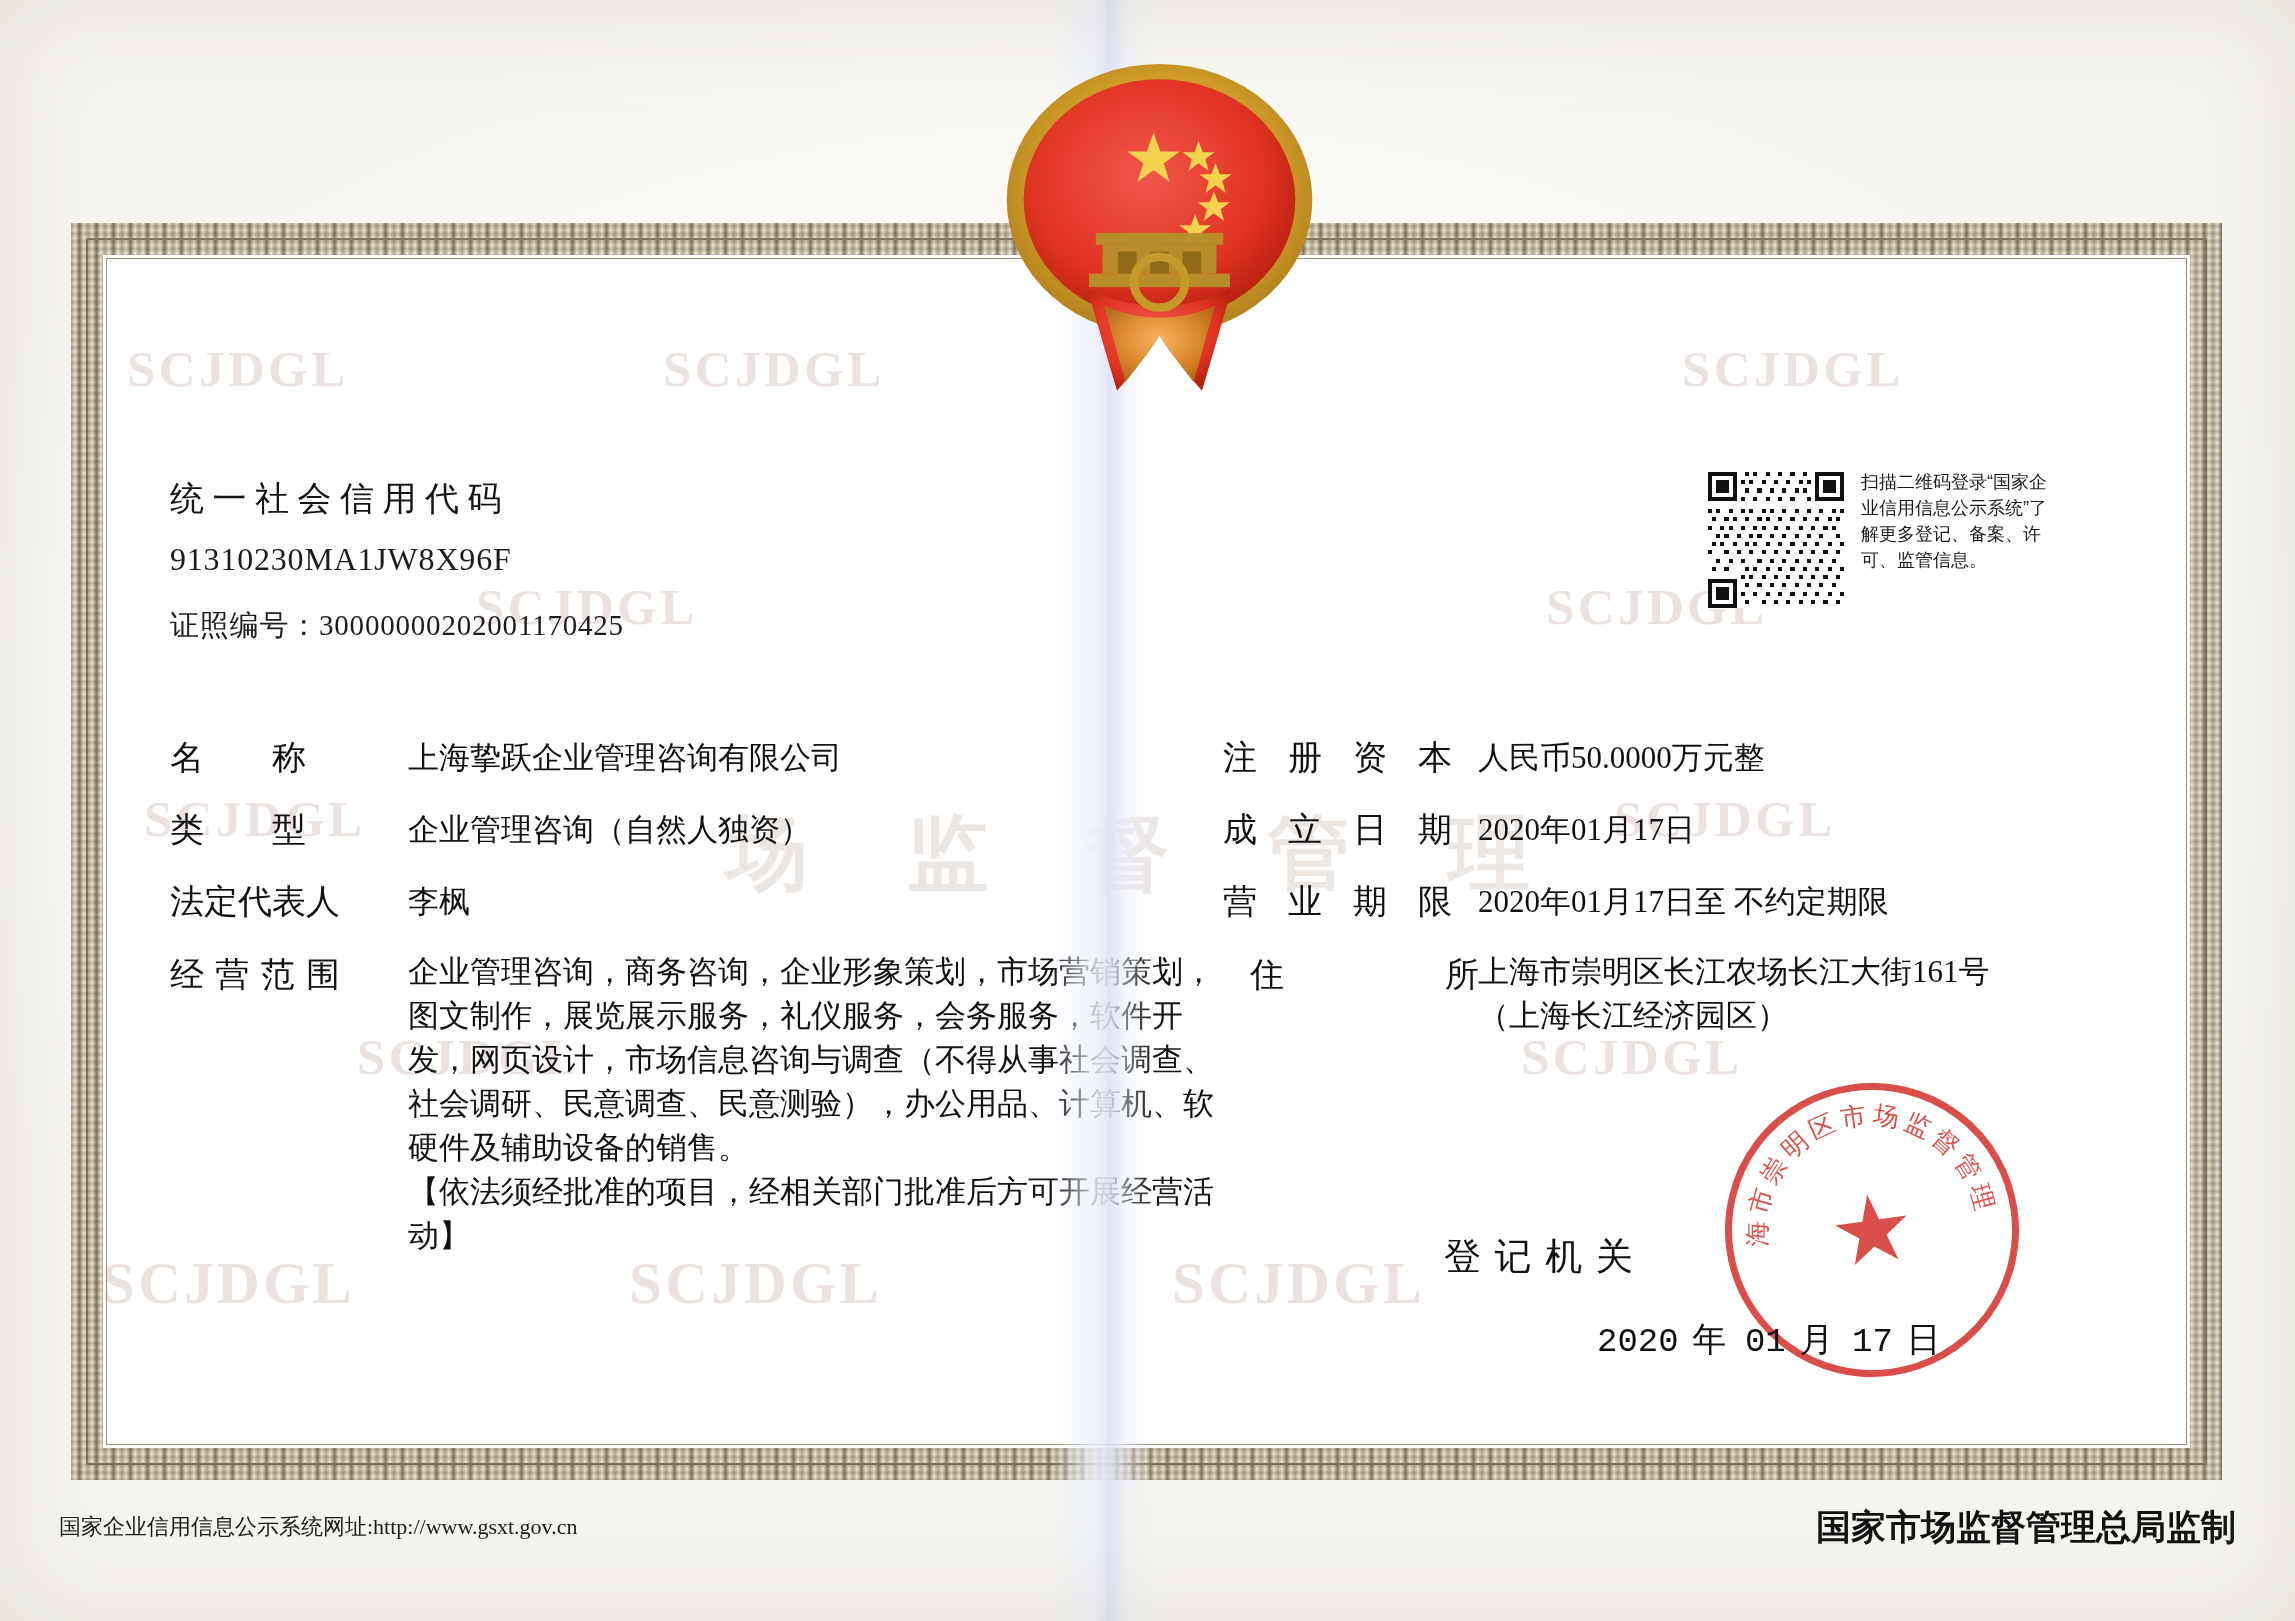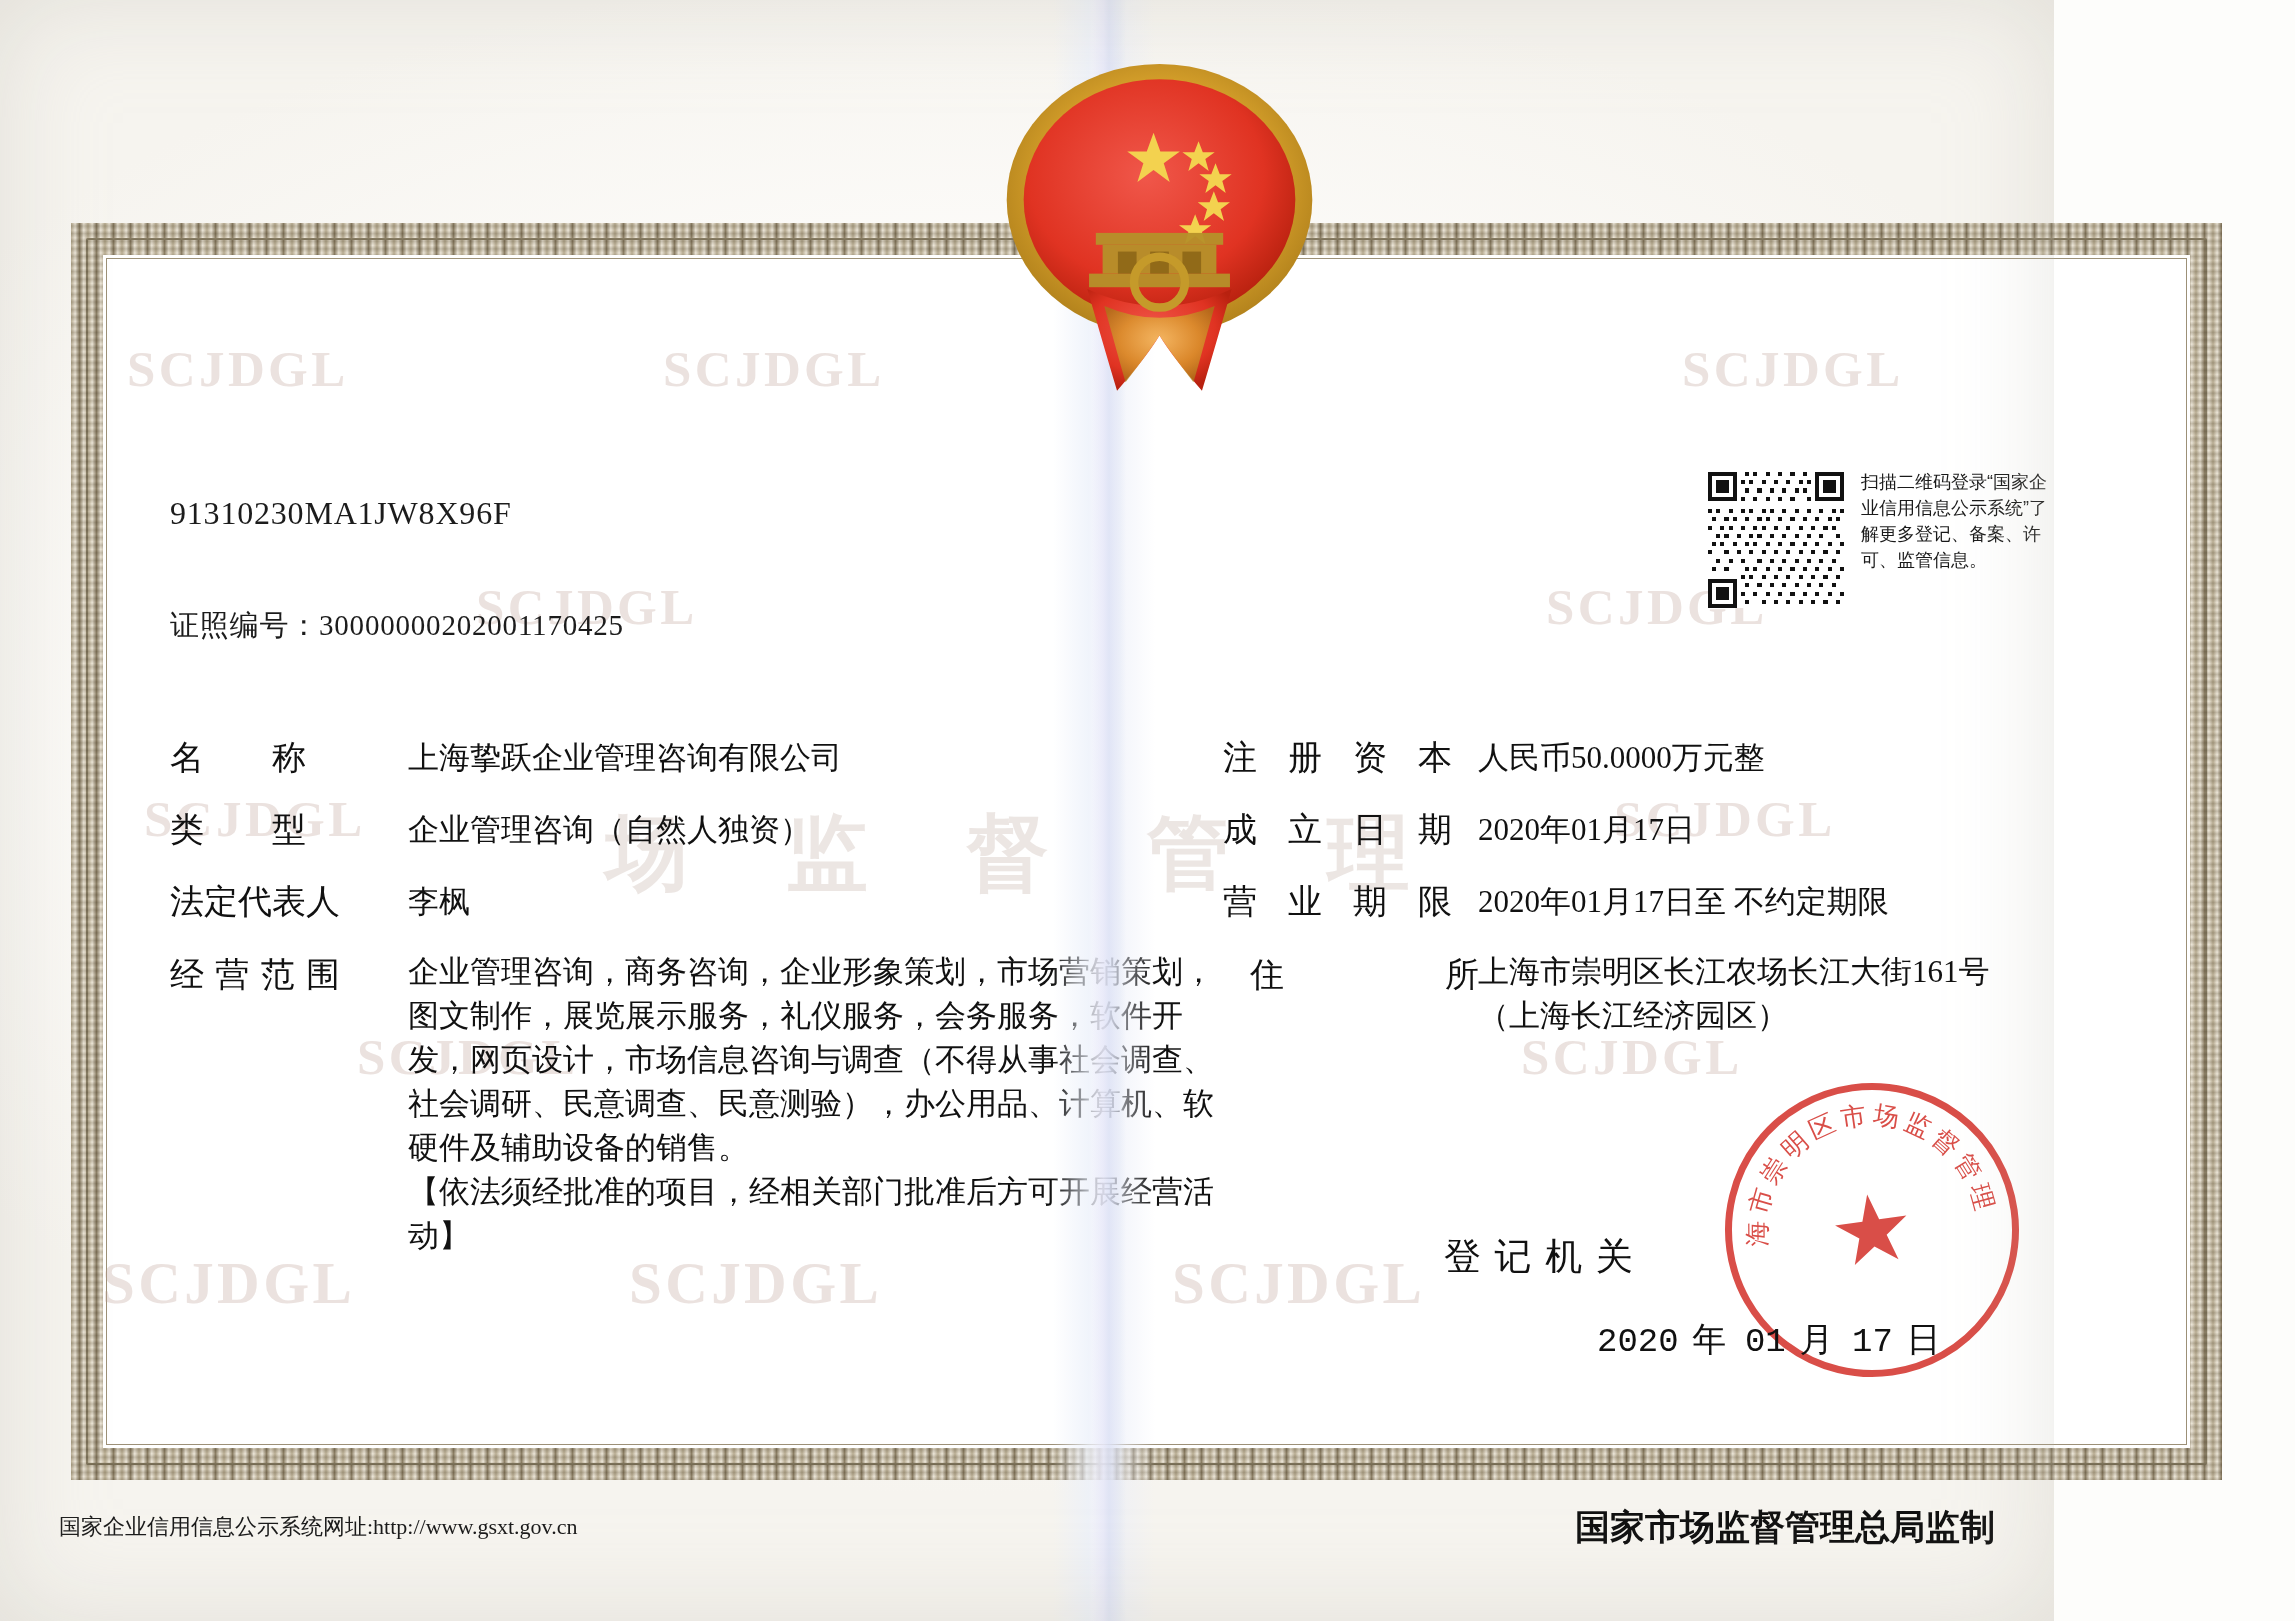--- a/index.html
+++ b/index.html
@@ -5,21 +5,21 @@
   html,body{margin:0;padding:0;}
   body{
     width:2295px;height:1622px;
     background:#fdfdfb;
     font-family:"Liberation Serif", serif;
     overflow:hidden;
     position:relative;
   }
   
   #scan{
-    position:absolute;left:0;top:0;width:2054px;height:1622px;
+    position:absolute;left:0;top:0;width:2295px;height:1622px;
     background:
       radial-gradient(ellipse 1274px 765px at 48% 45%, #ffffff 0%, #fdfcfa 55%, #f6f4ef 100%);
   }
   
   .fold{
     position:absolute;top:0;bottom:0;width:102px;left:1053px;
     background:linear-gradient(to right, rgba(255,255,255,0) 0%, rgba(235,240,250,.75) 35%, rgba(250,245,255,.85) 50%, rgba(235,238,248,.6) 65%, rgba(255,255,255,0) 100%);
     pointer-events:none;
   }
   .fold2{
@@ -235,20 +235,21 @@
         <rect x="262" y="236" width="22" height="26" fill="#8d6d18"></rect>
       </g>
 
       <circle cx="235" cy="272" r="30" fill="none" stroke="#c59a2a" stroke-width="10"></circle>
     </svg>
   </div>
 
   <div class="content">
 
     <div id="code-block">
+      <div id="code-title" class="lbl">统一社会信用代码</div>
       <div id="code-value" class="lbl">91310230MA1JW8X96F</div>
     </div>
     <div id="cert-no" class="lbl" style="position:absolute;left:170px;top:586px;">
       <span>证照编号：</span><span>30000000202001170425</span>
     </div>
 
 
     <div id="qr-wrap">
       <svg id="qr" viewBox="0 0 33 33" shape-rendering="crispEdges">
         <rect width="33" height="33" fill="#fff"></rect>

